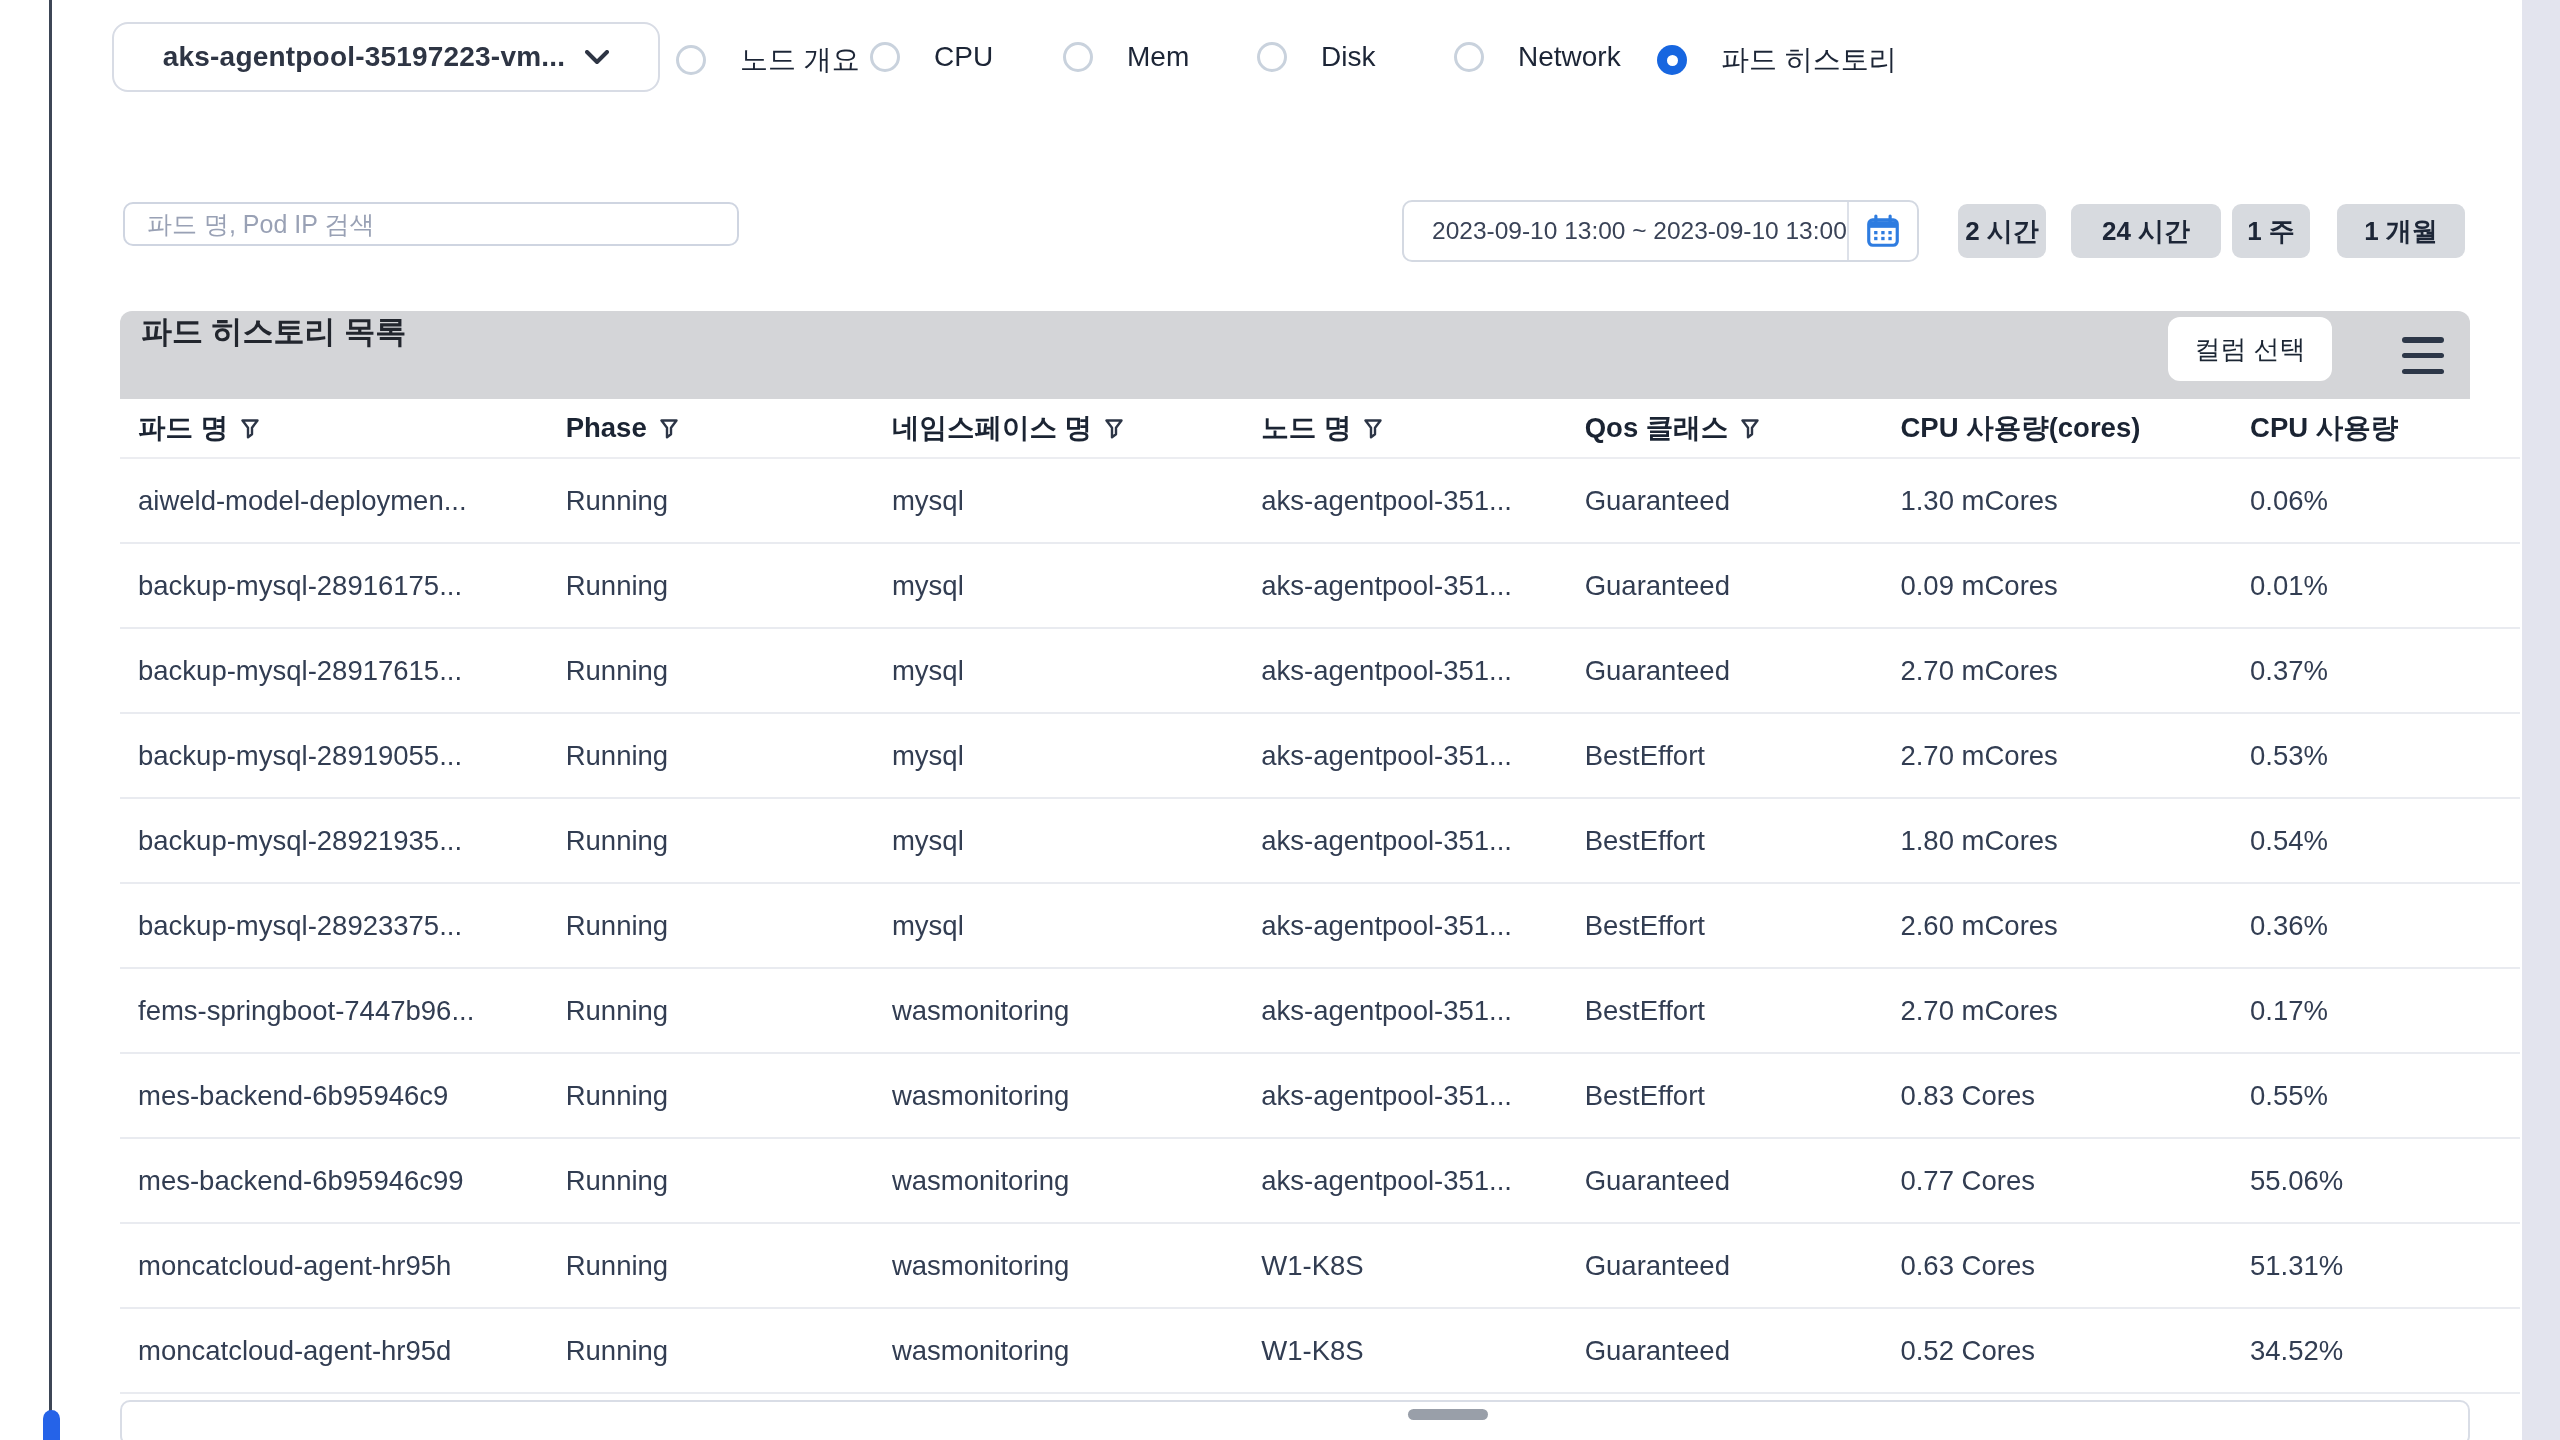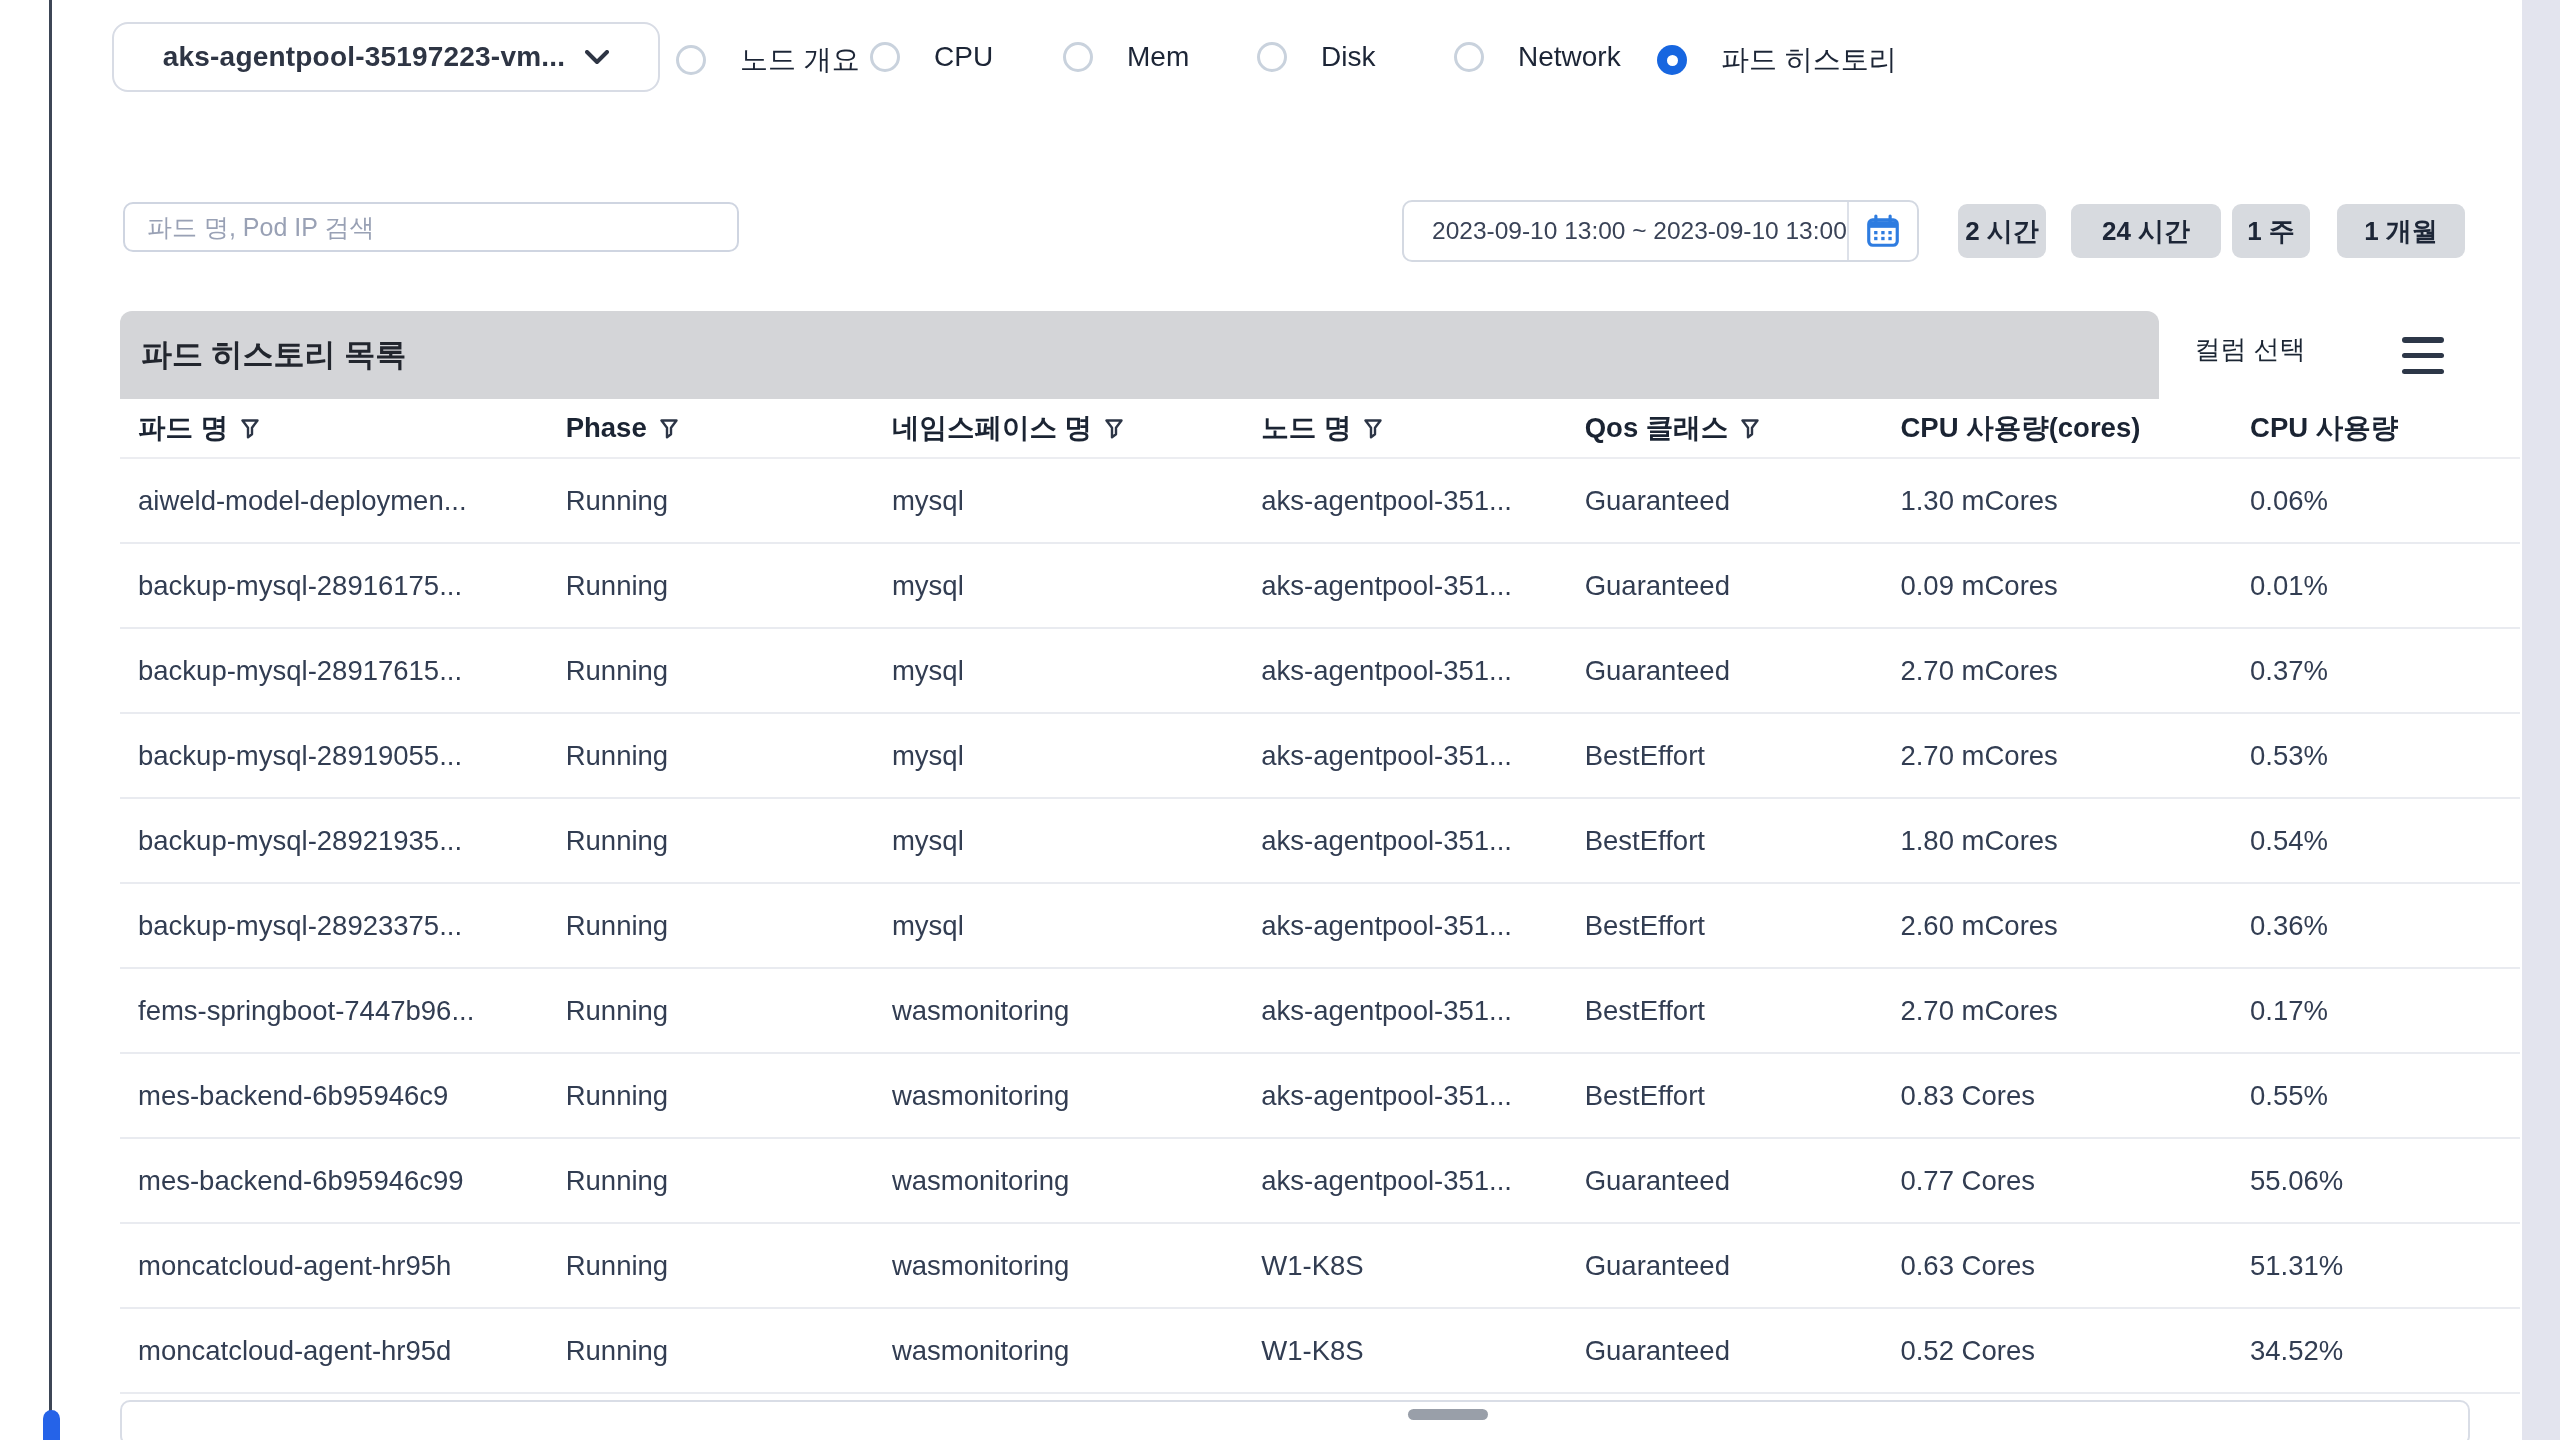--- a/index.html
+++ b/index.html
@@ -28,21 +28,21 @@
   .view-radios { position:absolute; top:41px; left:0; width:100%; height:34px; }
   .radio-item { position:absolute; display:flex; align-items:center; gap:34px; cursor:pointer; }
   .radio-circle { width:30px; height:30px; border-radius:50%; background:#fff;
     border:3px solid #c9d2dd; flex:0 0 auto; position:relative; }
   .radio-item.selected .radio-circle { border:0; background:#1766e0; }
   .radio-item.selected .radio-circle::after { content:""; position:absolute; left:50%; top:50%;
     width:11px; height:11px; margin:-5.5px 0 0 -5.5px; border-radius:50%; background:#fff; }
   .radio-label { font-size:28px; font-weight:500; color:#1c2536; white-space:nowrap; }
 
   
-  .search-box { position:absolute; left:123px; top:202px; width:616px; height:50px;
+  .search-box { position:absolute; left:123px; top:202px; width:616px; height:44px;
     border:2px solid #cfd5e1; border-radius:10px; padding:12px 22px; font-size:25px;
     color:#2b3344; outline:none; font-family:inherit; background:#fff; }
   .search-box::placeholder { color:#99a1b5; }
 
   .date-ctl { position:absolute; left:1402px; top:200px; width:517px; height:62px;
     border:2px solid #d4d9e2; border-radius:10px; background:#fff;
     display:flex; align-items:stretch; cursor:pointer;padding-left:28px; }
   .date-text { flex:1; display:flex; align-items:center; justify-content:center;
     font-size:24.5px; color:#3a4357; white-space:nowrap; }
   .date-sep { width:2px; background:#dde1e9; }
@@ -52,22 +52,22 @@
     border-radius:9px; font-size:26px; font-weight:700; color:#1d2637;
     display:flex; align-items:center; justify-content:center; cursor:pointer;
     font-family:inherit; white-space:nowrap; }
   .qb0 { left:1958px; width:88px; }
   .qb1 { left:2071px; width:150px; }
   .qb2 { left:2232px; width:78px; }
   .qb3 { left:2337px; width:128px; }
 
   
   .table-card { position:absolute; left:120px; top:311px; width:2400px; height:1129px; overflow:hidden; }
-  .table-titlebar { width:2039px; height:88px; background:#d4d5d8; border-radius:12px 12px 0 0;
-    display:flex; align-items:center; position:relative; }
+  .table-titlebar { width:2350px; height:88px; background:#d4d5d8; border-radius:12px 12px 0 0;
+    display:flex; align-items:flex-start; position:relative; }
   .table-title { margin-left:21px; font-size:31px; font-weight:700; color:#22262e; }
   .col-select-btn { position:absolute; left:2048px; top:6px; width:164px; height:64px;
     background:#fff; border:none; border-radius:12px; font-size:26px; color:#1b2533;
     font-family:inherit; cursor:pointer; }
   .hamburger { position:absolute; left:2282px; top:26px; width:42px; height:37px;
     display:flex; flex-direction:column; justify-content:space-between; cursor:pointer; }
   .hamburger span { display:block; width:42px; height:5.5px; background:#2d3748; border-radius:3px; }
 
   .thead-row, .trow { display:flex; align-items:center; }
   .thead-row { height:60px; border-bottom:2px solid #ecedf1; }

